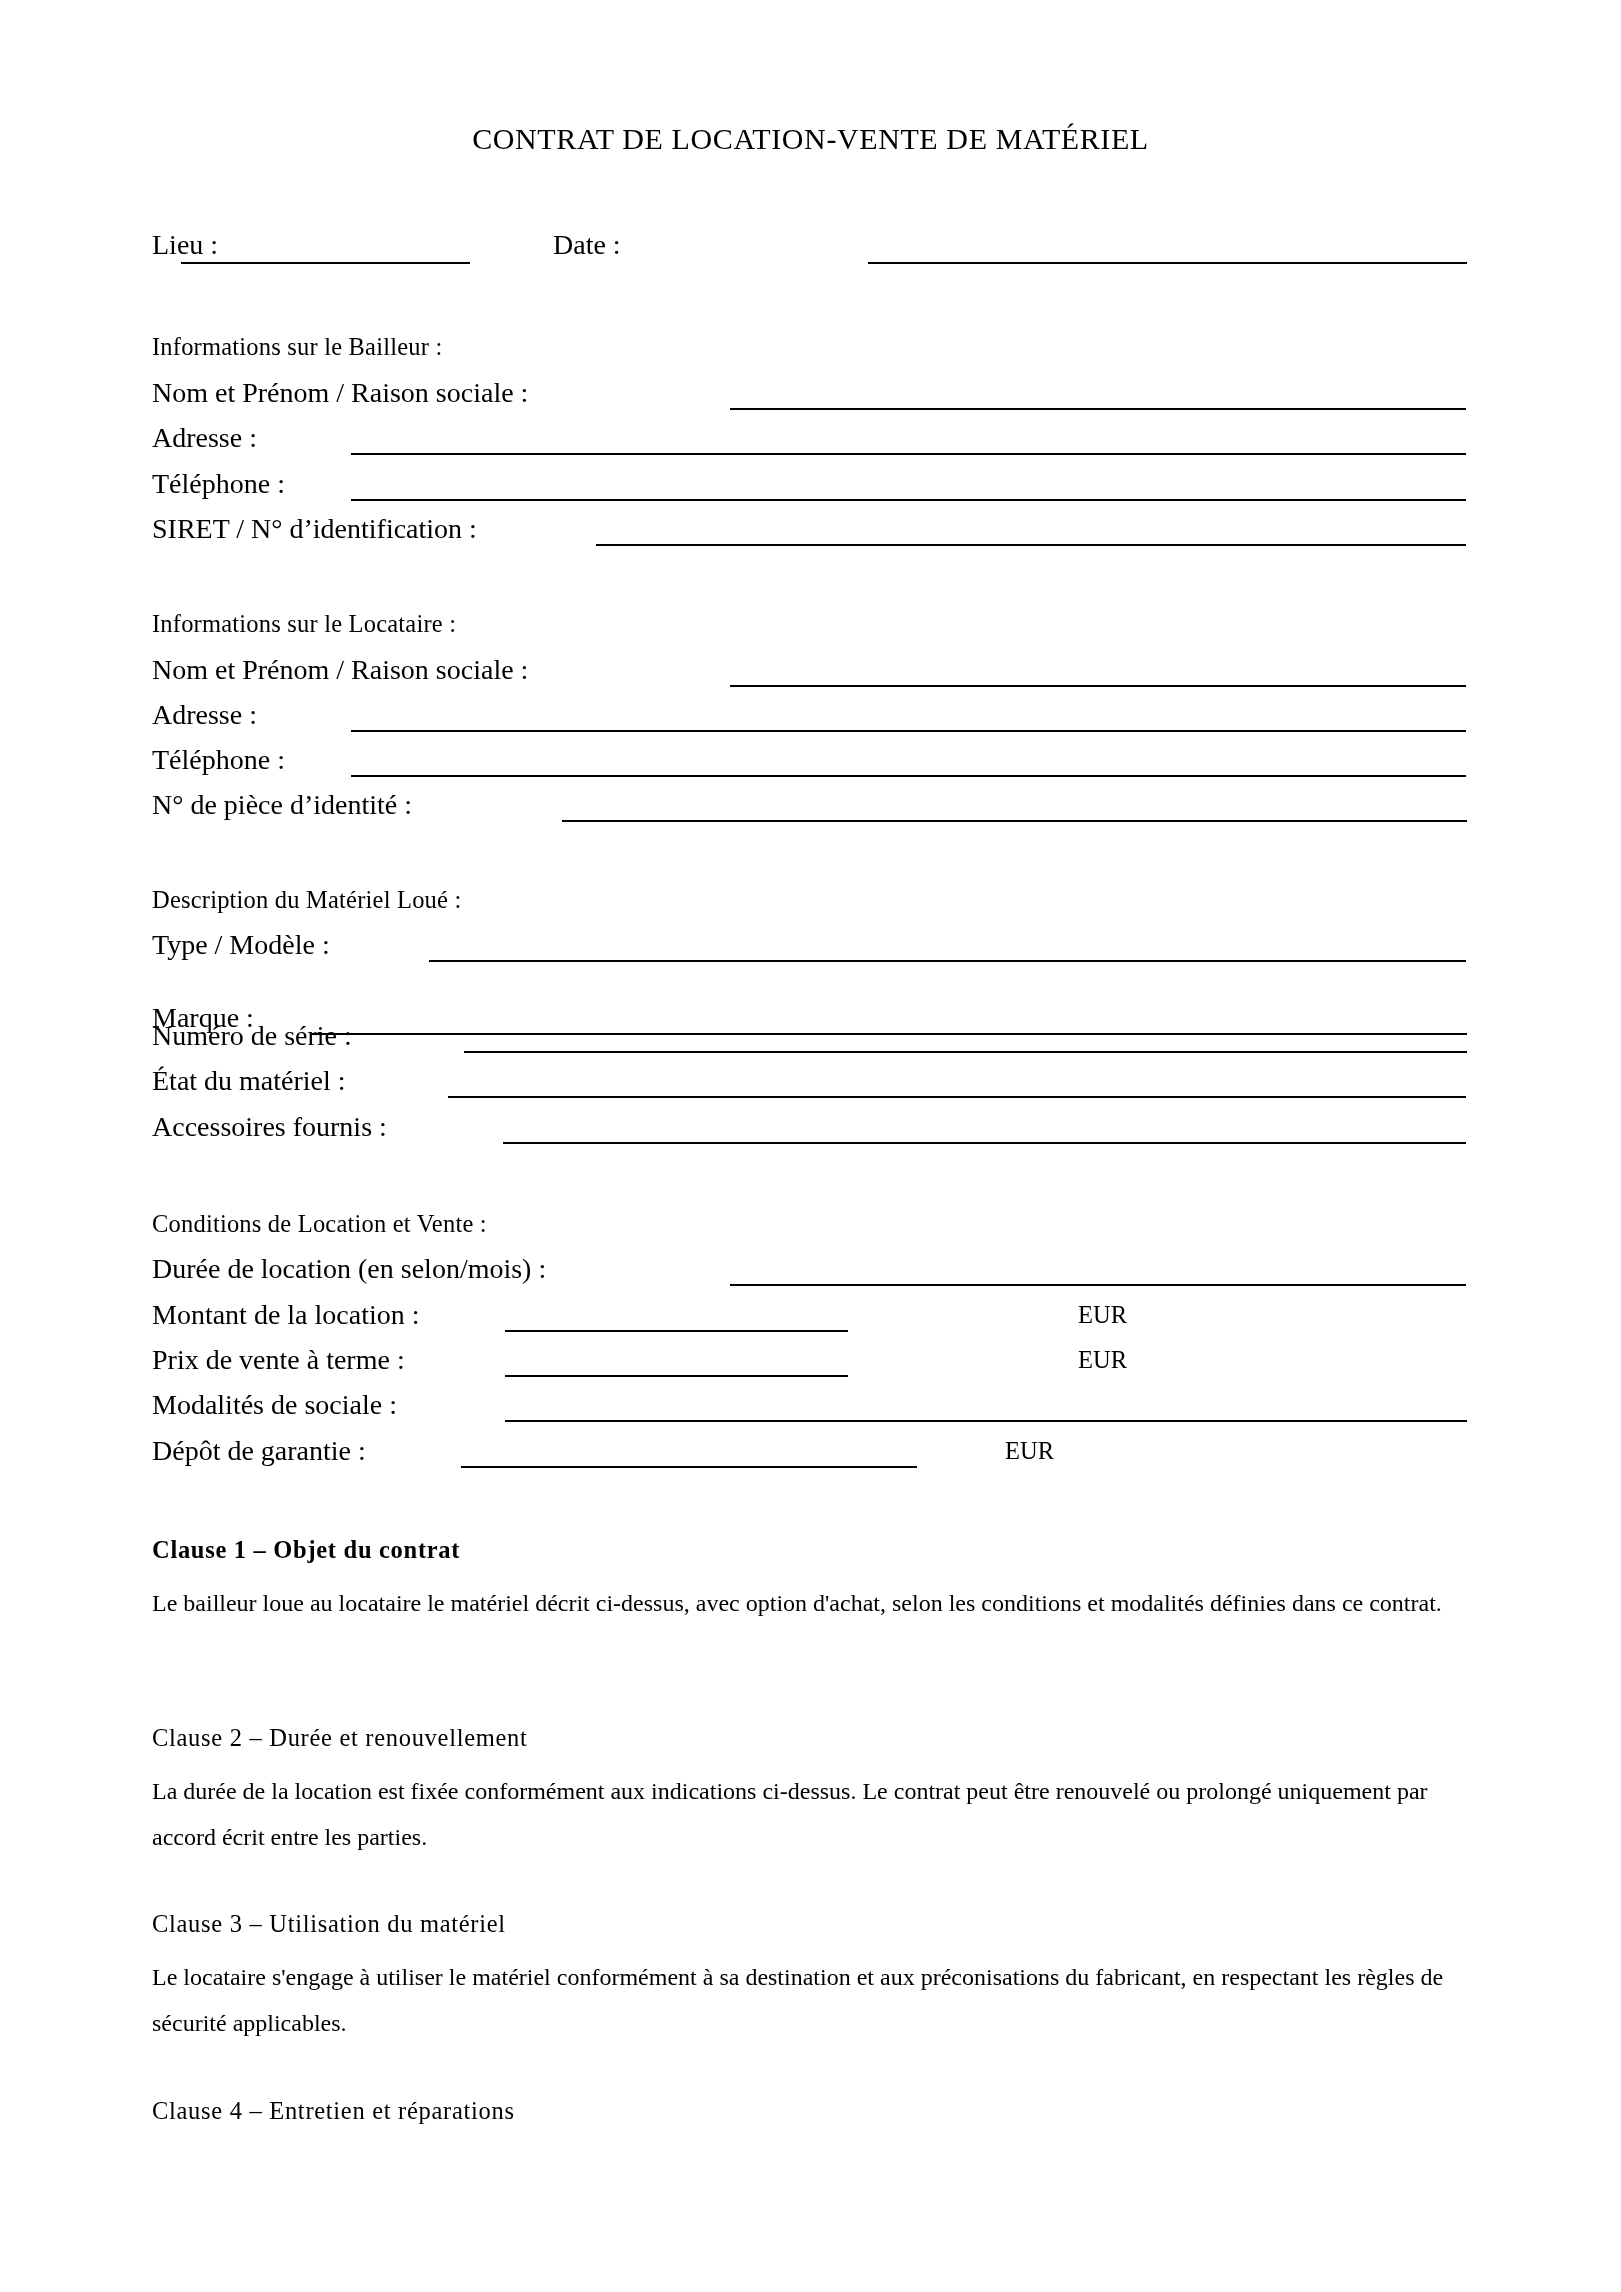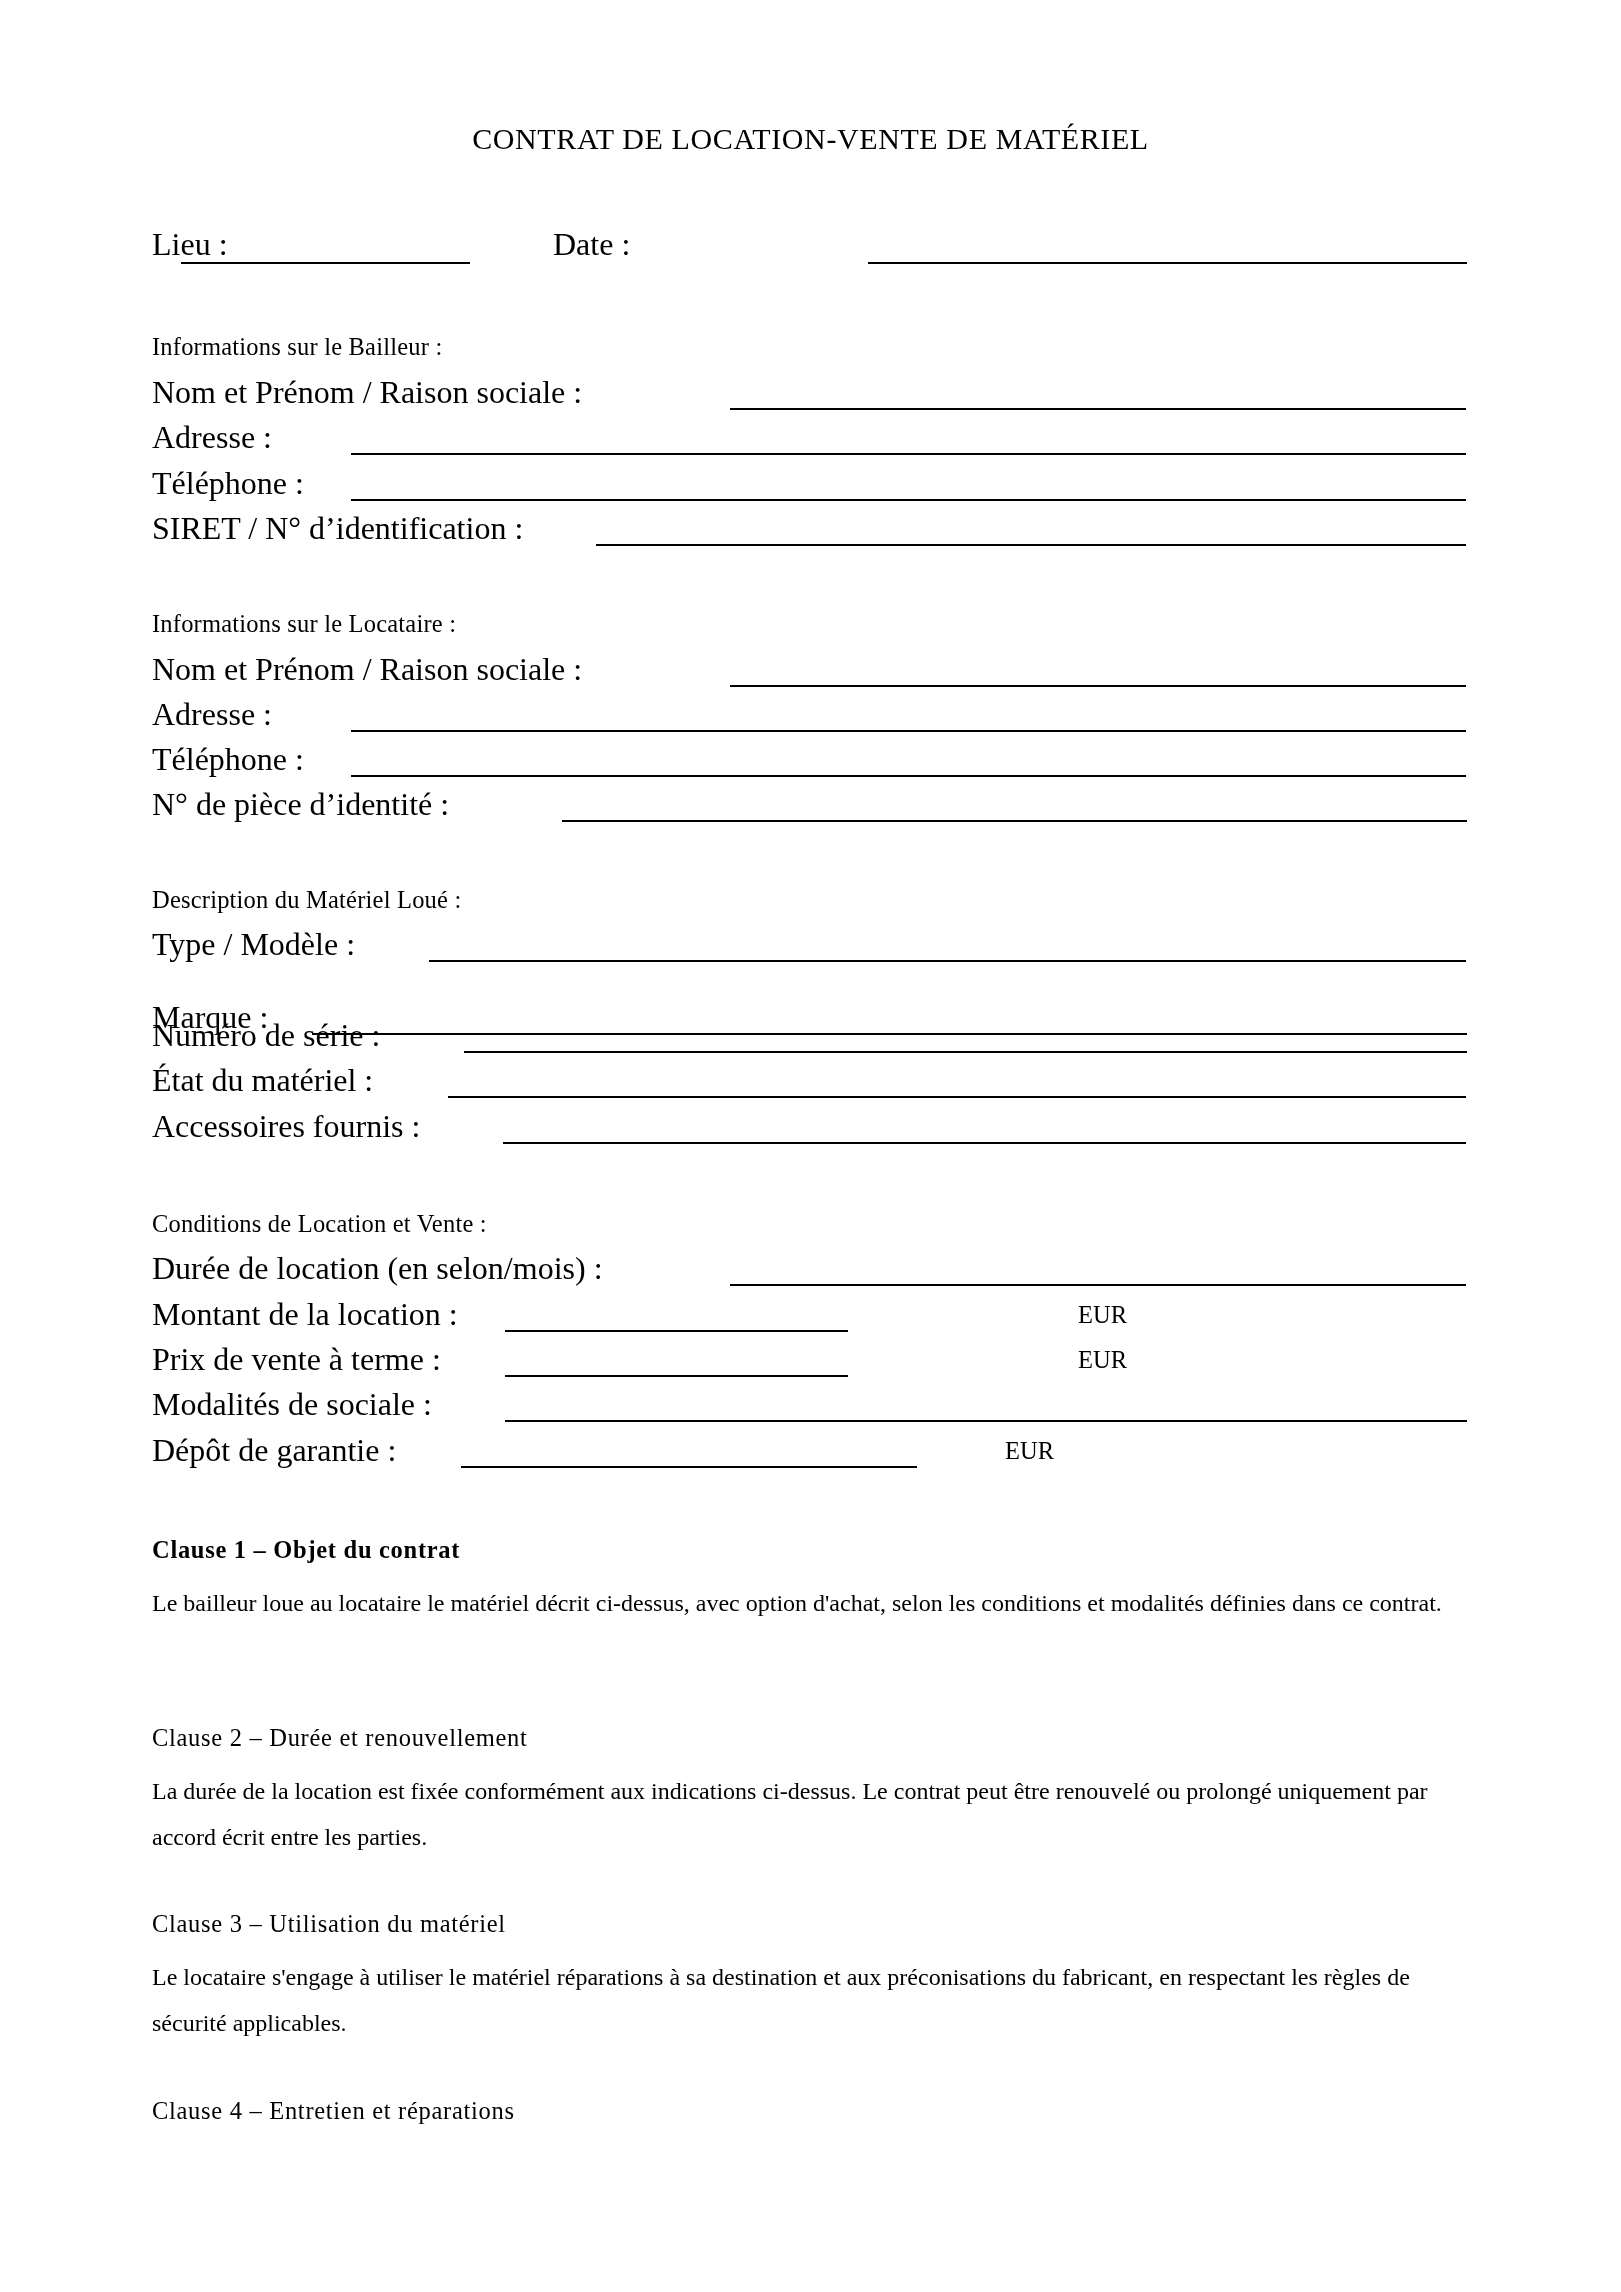--- a/index.html
+++ b/index.html
@@ -40,21 +40,21 @@
   .row {
     position: absolute;
     left: 152px;
     width: 1392px;
     height: 39px;
   }
   .label {
     position: absolute;
     left: 0;
     top: 0;
-    font-size: 32px;
+    font-size: 28px;
     white-space: nowrap;
     line-height: 31px;
     text-align: right;
   }
 
   .rule {
     position: absolute;
     height: 0;
     border-bottom: 2.9px solid #000000;
   }
@@ -209,18 +209,18 @@
     <span class="unit" style="left:853px; top:0;">EUR</span>
   </div>
 
   <div class="clause-title" style="top:1534px;font-weight:bold;">Clause 1 – Objet du contrat</div>
   <div class="clause-body" style="top:1580px;">Le bailleur loue au locataire le matériel décrit ci-dessus, avec option d'achat, selon les conditions et modalités définies dans ce contrat.</div>
 
   <div class="clause-title" style="top:1722px;">Clause 2 – Durée et renouvellement</div>
   <div class="clause-body" style="top:1768px;">La durée de la location est fixée conformément aux indications ci-dessus. Le contrat peut être renouvelé ou prolongé uniquement par accord écrit entre les parties.</div>
 
   <div class="clause-title" style="top:1908px;">Clause 3 – Utilisation du matériel</div>
-  <div class="clause-body" style="top:1954px;">Le locataire s'engage à utiliser le matériel réparations à sa destination et aux préconisations du fabricant, en respectant les règles de sécurité applicables.</div>
+  <div class="clause-body" style="top:1954px;">Le locataire s'engage à utiliser le matériel conformément à sa destination et aux préconisations du fabricant, en respectant les règles de sécurité applicables.</div>
 
   <div class="clause-title" style="top:2095px;">Clause 4 – Entretien et réparations</div>
 
 </div>
 
 
 </body></html>

